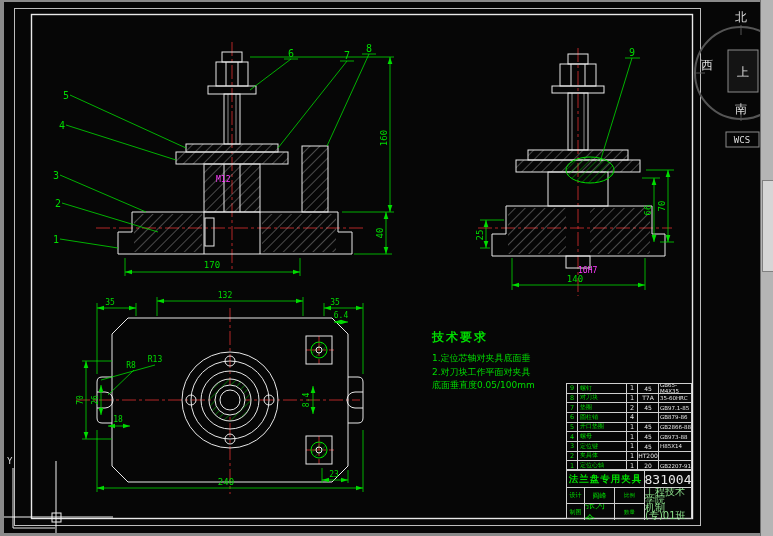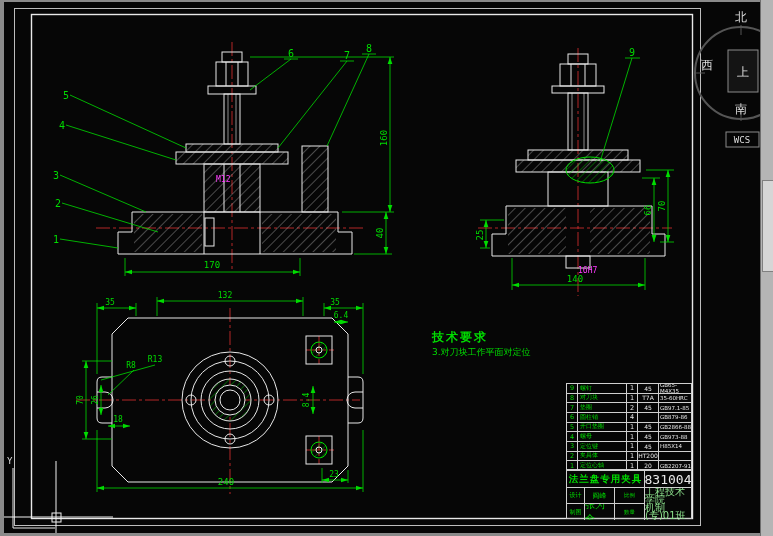--- a/index.html
+++ b/index.html
@@ -9,21 +9,21 @@
   
   .edge-top{position:absolute;left:0;top:0;width:773px;height:2px;background:#8a8a8a;z-index:5;}
   .edge-left{position:absolute;left:0;top:0;width:4px;height:536px;background:#8a8a8a;z-index:5;}
   .edge-bottom{position:absolute;left:0;top:533px;width:773px;height:3px;background:#8a8a8a;z-index:5;}
   .scrollbar{position:absolute;left:760px;top:0;width:13px;height:536px;background:#b5b5b5;
              border-left:1px solid #6e6e6e;z-index:6;}
   .scroll-thumb{position:absolute;left:1px;top:180px;width:10px;height:90px;background:#d6d6d6;
              border:1px solid #808080;}
   
   .techreq{position:absolute;left:432px;top:329px;width:134px;z-index:2;color:#00dc00;}
-  .techreq .tr-title{font-size:12px;font-weight:bold;letter-spacing:2px;}
+  .techreq .tr-title{font-size:12px;font-weight:bold;letter-spacing:2px;margin-bottom:6px;}
   .techreq .tr-line{font-size:9px;line-height:13.5px;white-space:nowrap;}
   
   .bom{position:absolute;left:566px;top:383px;width:126px;height:87px;z-index:2;
        display:grid;grid-template-columns:11px 49px 11px 21px 1fr;grid-auto-rows:9.66px;
        border:1px solid #cfcfcf;box-sizing:border-box;font-family:"DejaVu Sans",sans-serif;}
   .bom .c{border-right:1px solid #cfcfcf;border-bottom:1px solid #cfcfcf;overflow:hidden;
           display:flex;align-items:center;font-size:6.5px;color:#e8e8e8;box-sizing:border-box;}
   .bom .c:nth-child(5n){border-right:none;}
   .bom .c.num{justify-content:center;color:#00dc00;}
   .bom .c.name{padding-left:2px;color:#00dc00;font-size:6px;}
@@ -284,21 +284,23 @@
 
   <g stroke="#f0f0f0" stroke-width="1" fill="none">
     <line x1="4" y1="517" x2="113" y2="517"></line>
     <line x1="56" y1="461" x2="56" y2="535"></line>
     <rect x="52" y="513" width="9" height="9"></rect>
   </g>
 </svg>
 
 <div class="techreq">
   <div class="tr-title">技术要求</div>
-  <div class="tr-line">3.对刀块工作平面对定位</div>
+  <div class="tr-line">1.定位芯轴对夹具底面垂</div>
+  <div class="tr-line">2.对刀块工作平面对夹具</div>
+  <div class="tr-line">底面垂直度0.05/100mm</div>
 </div>
 
 <div class="bom">
   <div class="c num">9</div>
   <div class="c name">螺钉</div>
   <div class="c qty">1</div>
   <div class="c mat">45</div>
   <div class="c std">GB65-M4X35</div>
 
   <div class="c num">8</div>

